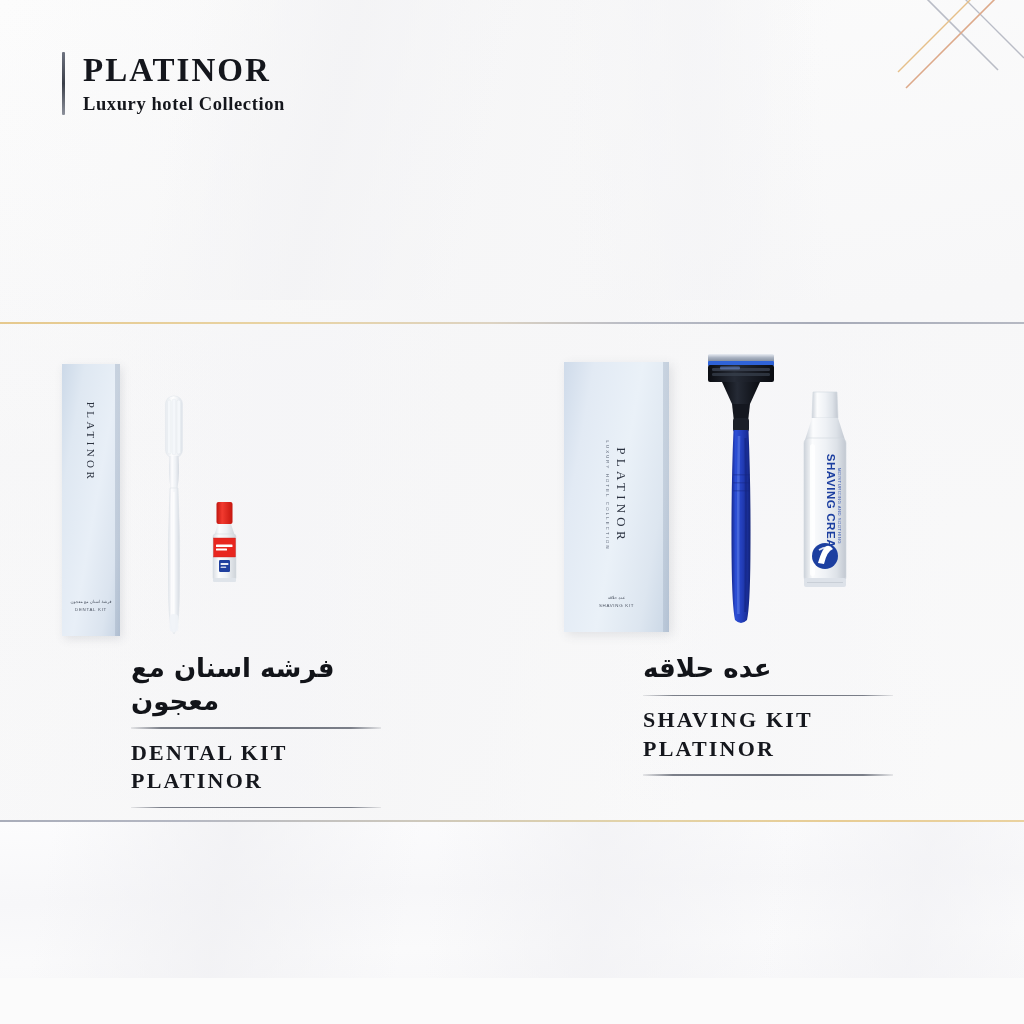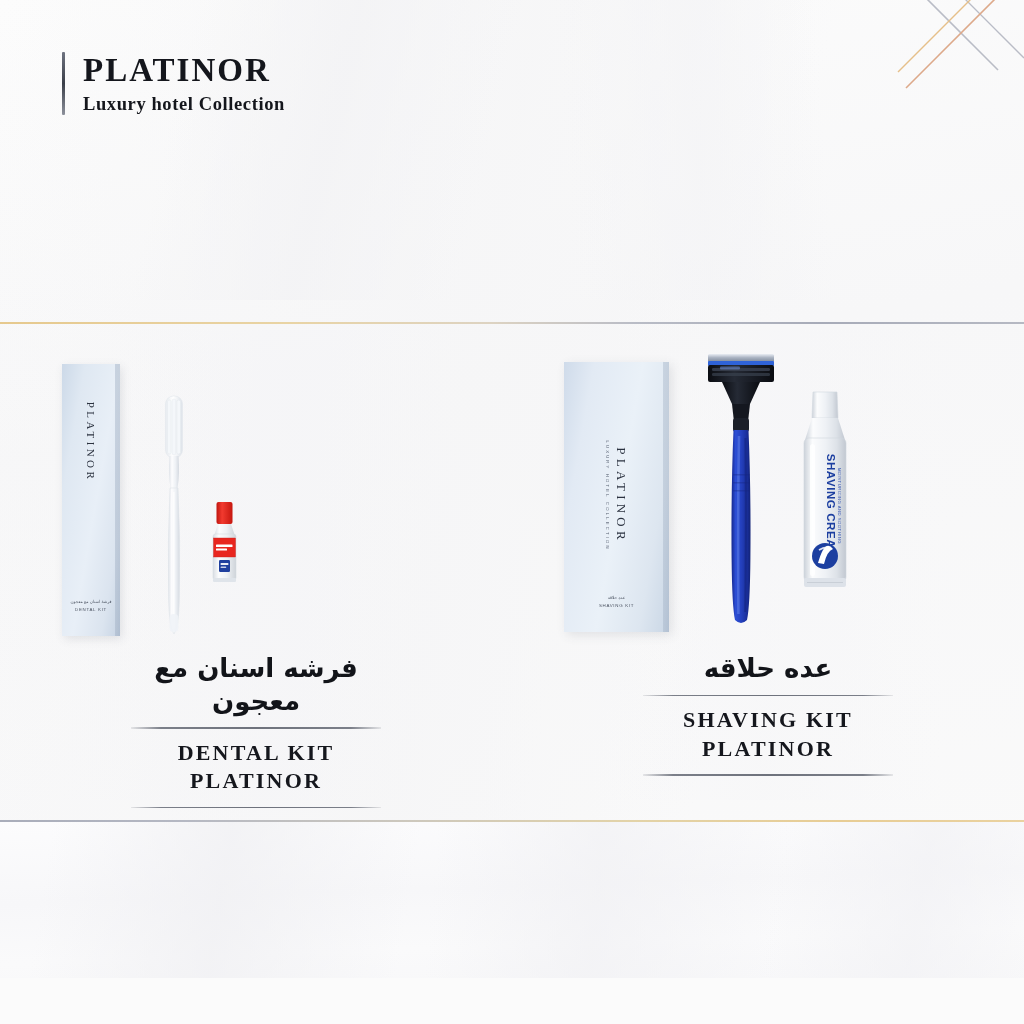--- a/index.html
+++ b/index.html
@@ -134,21 +134,21 @@
   }
   .stage {
     position: relative;
     width: 100%;
     height: 300px;
   }
 
   .captions {
     position: relative;
     width: 250px;
-    text-align: center;
+    text-align: left;
     margin-top: 12px;
   }
   .cap-ar {
     font-family: "DejaVu Sans", sans-serif;
     direction: rtl;
     font-size: 26px;
     font-weight: bold;
     color: #121419;
     line-height: 1.25;
     padding-bottom: 8px;

